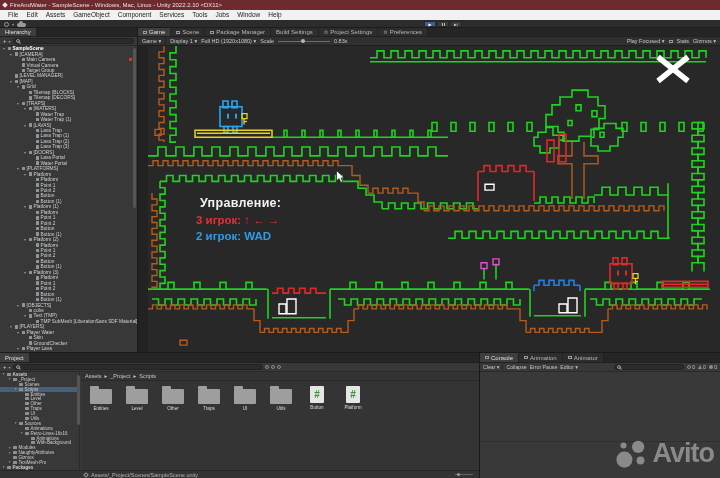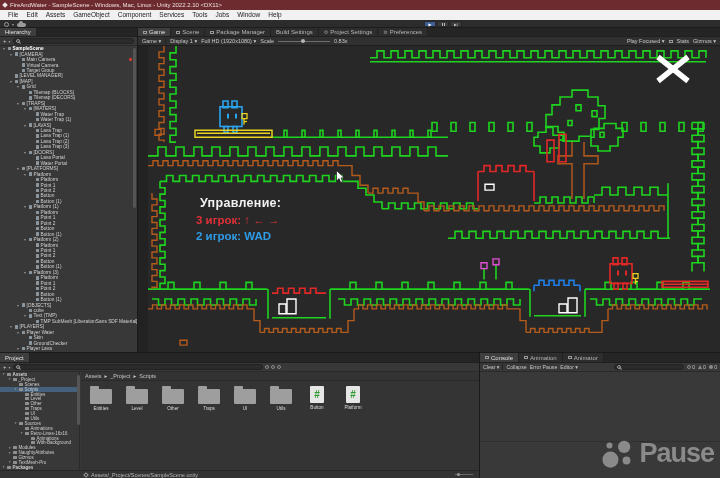--- a/index.html
+++ b/index.html
@@ -827,17 +827,17 @@
     </div>
     <div id="ccontent">
       <div id="cdivider"></div>
       <div id="avito">
         <svg width="34" height="34" viewBox="0 0 36 34">
           <circle cx="10" cy="24" r="8.5" fill="#8a8a8a"></circle>
           <circle cx="24.5" cy="10.5" r="6.5" fill="#8a8a8a"></circle>
           <circle cx="27" cy="25" r="4.2" fill="#8a8a8a"></circle>
           <circle cx="9" cy="9" r="3.2" fill="#8a8a8a"></circle>
         </svg>
-        <span id="avitotext">Pause</span>
+        <span id="avitotext">Avito</span>
       </div>
     </div>
   </div>
 </div>
 
 </body></html>

